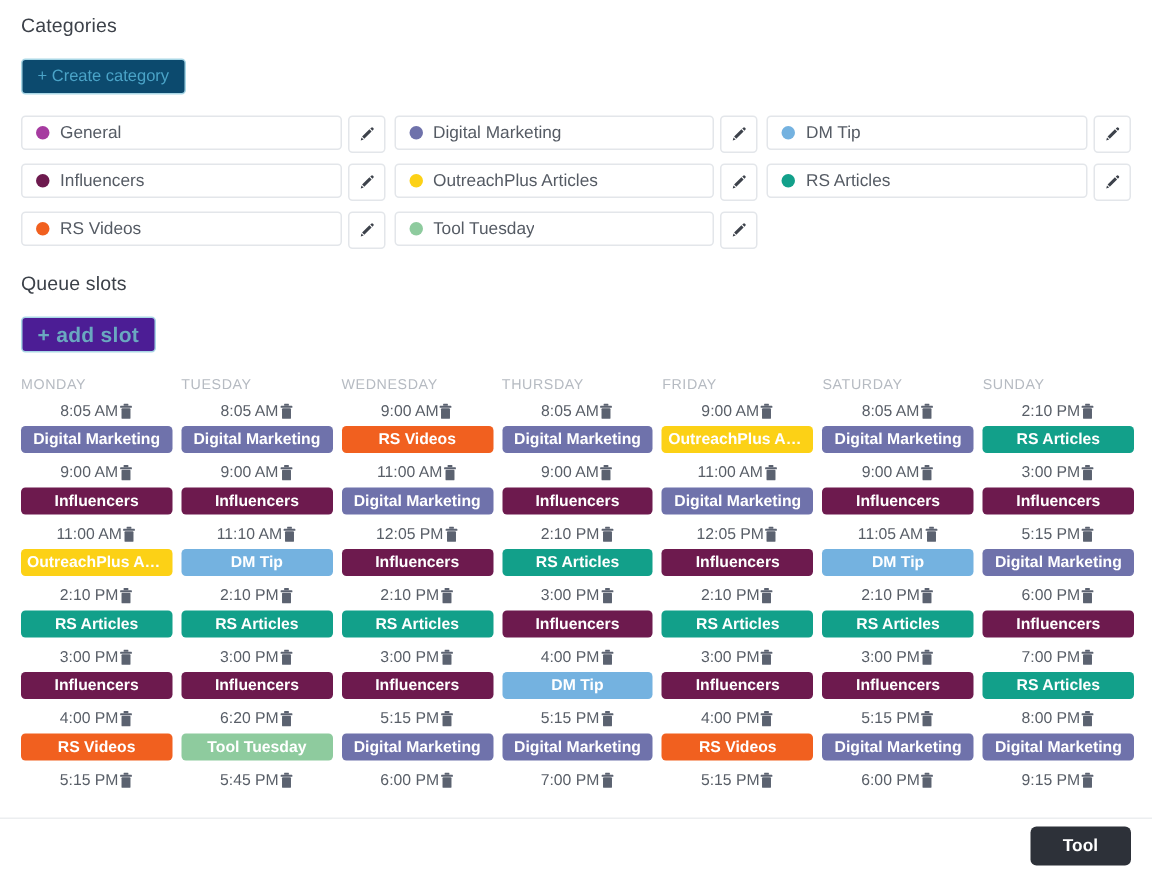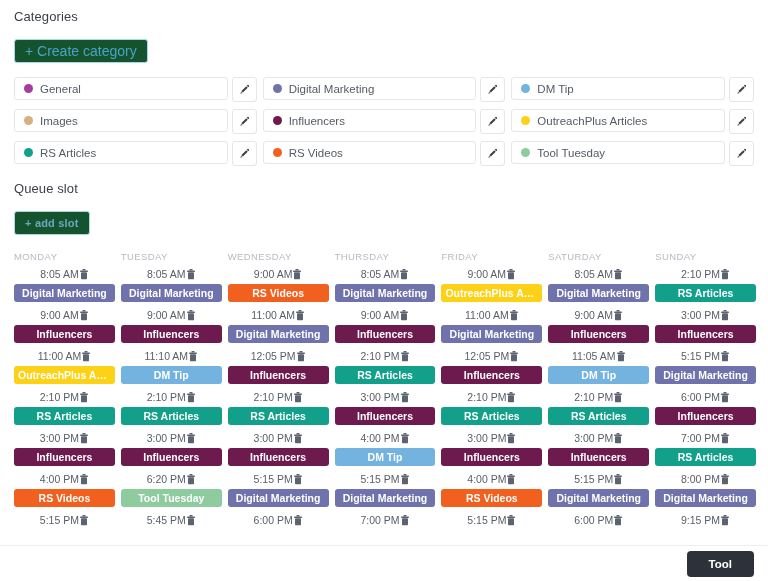--- a/index.html
+++ b/index.html
@@ -46,39 +46,39 @@
     letter-spacing: .1px;
   }
   #categories-title { position: absolute; left: 14px; top: 9px; }
   #queue-title      { position: absolute; left: 14px; top: 181px; }
 
   
   .outline-btn {
     position: absolute;
     box-sizing: border-box;
     font-family: "Liberation Sans", sans-serif;
-    font-size: 14px;
+    font-size: 11px;
     color: #4aa3c7;
-    background: #14532d;
+    background: #0c4a6e;
     border: 1px solid #a9d7e6;
     border-radius: 3px;
     padding: 0 10px;
     height: 24px;
     line-height: 22px;
     cursor: pointer;
     white-space: nowrap;
   }
   #create-category-btn { left: 14px; top: 39px; }
   #add-slot-btn {
     left: 14px;
     top: 211px;
-    background: #14532d;
+    background: #4c1d95;
     color: #6aa8c0;
     font-weight: 700;
-    font-size: 11px;
+    font-size: 14px;
     letter-spacing: .2px;
   }
 
   
   .cat-grid {
     position: absolute;
     left: 14px;
     top: 77px;
     width: 740px;
     display: grid;
@@ -273,99 +273,86 @@
           <div class="edit-box">
             <svg width="11" height="11" viewBox="0 0 16 16">
               <path d="M12.3 1.6a1.2 1.2 0 0 1 1.7 0l.4.4a1.2 1.2 0 0 1 0 1.7l-.9.9-2.1-2.1.9-.9z" fill="#3d424b"></path>
               <path d="M10.6 3.2l2.1 2.1-7.1 7.1-2.1-2.1 7.1-7.1z" fill="#3d424b"></path>
               <path d="M2.9 11.1l2.1 2.1-2.8.8.7-2.9z" fill="#3d424b"></path>
             </svg>
           </div>
         </div>
         <div class="cat-cell">
           <div class="cat-box">
-            <span class="cat-dot" style="background: rgb(212, 176, 131);"></span>
-            <span class="cat-label">Images</span>
+            <span class="cat-dot" style="background: rgb(109, 26, 78);"></span>
+            <span class="cat-label">Influencers</span>
           </div>
           <div class="edit-box">
             <svg width="11" height="11" viewBox="0 0 16 16">
               <path d="M12.3 1.6a1.2 1.2 0 0 1 1.7 0l.4.4a1.2 1.2 0 0 1 0 1.7l-.9.9-2.1-2.1.9-.9z" fill="#3d424b"></path>
               <path d="M10.6 3.2l2.1 2.1-7.1 7.1-2.1-2.1 7.1-7.1z" fill="#3d424b"></path>
               <path d="M2.9 11.1l2.1 2.1-2.8.8.7-2.9z" fill="#3d424b"></path>
             </svg>
           </div>
         </div>
         <div class="cat-cell">
           <div class="cat-box">
-            <span class="cat-dot" style="background: rgb(109, 26, 78);"></span>
-            <span class="cat-label">Influencers</span>
+            <span class="cat-dot" style="background: rgb(252, 209, 22);"></span>
+            <span class="cat-label">OutreachPlus Articles</span>
           </div>
           <div class="edit-box">
             <svg width="11" height="11" viewBox="0 0 16 16">
               <path d="M12.3 1.6a1.2 1.2 0 0 1 1.7 0l.4.4a1.2 1.2 0 0 1 0 1.7l-.9.9-2.1-2.1.9-.9z" fill="#3d424b"></path>
               <path d="M10.6 3.2l2.1 2.1-7.1 7.1-2.1-2.1 7.1-7.1z" fill="#3d424b"></path>
               <path d="M2.9 11.1l2.1 2.1-2.8.8.7-2.9z" fill="#3d424b"></path>
             </svg>
           </div>
         </div>
         <div class="cat-cell">
           <div class="cat-box">
-            <span class="cat-dot" style="background: rgb(252, 209, 22);"></span>
-            <span class="cat-label">OutreachPlus Articles</span>
+            <span class="cat-dot" style="background: rgb(18, 160, 138);"></span>
+            <span class="cat-label">RS Articles</span>
           </div>
           <div class="edit-box">
             <svg width="11" height="11" viewBox="0 0 16 16">
               <path d="M12.3 1.6a1.2 1.2 0 0 1 1.7 0l.4.4a1.2 1.2 0 0 1 0 1.7l-.9.9-2.1-2.1.9-.9z" fill="#3d424b"></path>
               <path d="M10.6 3.2l2.1 2.1-7.1 7.1-2.1-2.1 7.1-7.1z" fill="#3d424b"></path>
               <path d="M2.9 11.1l2.1 2.1-2.8.8.7-2.9z" fill="#3d424b"></path>
             </svg>
           </div>
         </div>
         <div class="cat-cell">
           <div class="cat-box">
-            <span class="cat-dot" style="background: rgb(18, 160, 138);"></span>
-            <span class="cat-label">RS Articles</span>
+            <span class="cat-dot" style="background: rgb(241, 96, 31);"></span>
+            <span class="cat-label">RS Videos</span>
           </div>
           <div class="edit-box">
             <svg width="11" height="11" viewBox="0 0 16 16">
               <path d="M12.3 1.6a1.2 1.2 0 0 1 1.7 0l.4.4a1.2 1.2 0 0 1 0 1.7l-.9.9-2.1-2.1.9-.9z" fill="#3d424b"></path>
               <path d="M10.6 3.2l2.1 2.1-7.1 7.1-2.1-2.1 7.1-7.1z" fill="#3d424b"></path>
               <path d="M2.9 11.1l2.1 2.1-2.8.8.7-2.9z" fill="#3d424b"></path>
             </svg>
           </div>
         </div>
         <div class="cat-cell">
           <div class="cat-box">
-            <span class="cat-dot" style="background: rgb(241, 96, 31);"></span>
-            <span class="cat-label">RS Videos</span>
+            <span class="cat-dot" style="background: rgb(142, 203, 158);"></span>
+            <span class="cat-label">Tool Tuesday</span>
           </div>
           <div class="edit-box">
             <svg width="11" height="11" viewBox="0 0 16 16">
               <path d="M12.3 1.6a1.2 1.2 0 0 1 1.7 0l.4.4a1.2 1.2 0 0 1 0 1.7l-.9.9-2.1-2.1.9-.9z" fill="#3d424b"></path>
               <path d="M10.6 3.2l2.1 2.1-7.1 7.1-2.1-2.1 7.1-7.1z" fill="#3d424b"></path>
               <path d="M2.9 11.1l2.1 2.1-2.8.8.7-2.9z" fill="#3d424b"></path>
             </svg>
           </div>
         </div>
-        <div class="cat-cell">
-          <div class="cat-box">
-            <span class="cat-dot" style="background: rgb(142, 203, 158);"></span>
-            <span class="cat-label">Tool Tuesday</span>
-          </div>
-          <div class="edit-box">
-            <svg width="11" height="11" viewBox="0 0 16 16">
-              <path d="M12.3 1.6a1.2 1.2 0 0 1 1.7 0l.4.4a1.2 1.2 0 0 1 0 1.7l-.9.9-2.1-2.1.9-.9z" fill="#3d424b"></path>
-              <path d="M10.6 3.2l2.1 2.1-7.1 7.1-2.1-2.1 7.1-7.1z" fill="#3d424b"></path>
-              <path d="M2.9 11.1l2.1 2.1-2.8.8.7-2.9z" fill="#3d424b"></path>
-            </svg>
-          </div>
-        </div>
       </div>
 
-    <div class="section-title" id="queue-title">Queue slot</div>
+    <div class="section-title" id="queue-title">Queue slots</div>
 
     <button class="outline-btn" id="add-slot-btn">+ add slot</button>
 
     <div class="slot-grid" id="slot-grid">
         <div class="day-col">
           <div class="day-head">MONDAY</div>
           <div class="slot">
             <div class="slot-top">
               <span class="slot-time">8:05 AM</span>
               <span class="trash-btn"><svg width="10" height="11" viewBox="0 0 12 14">

